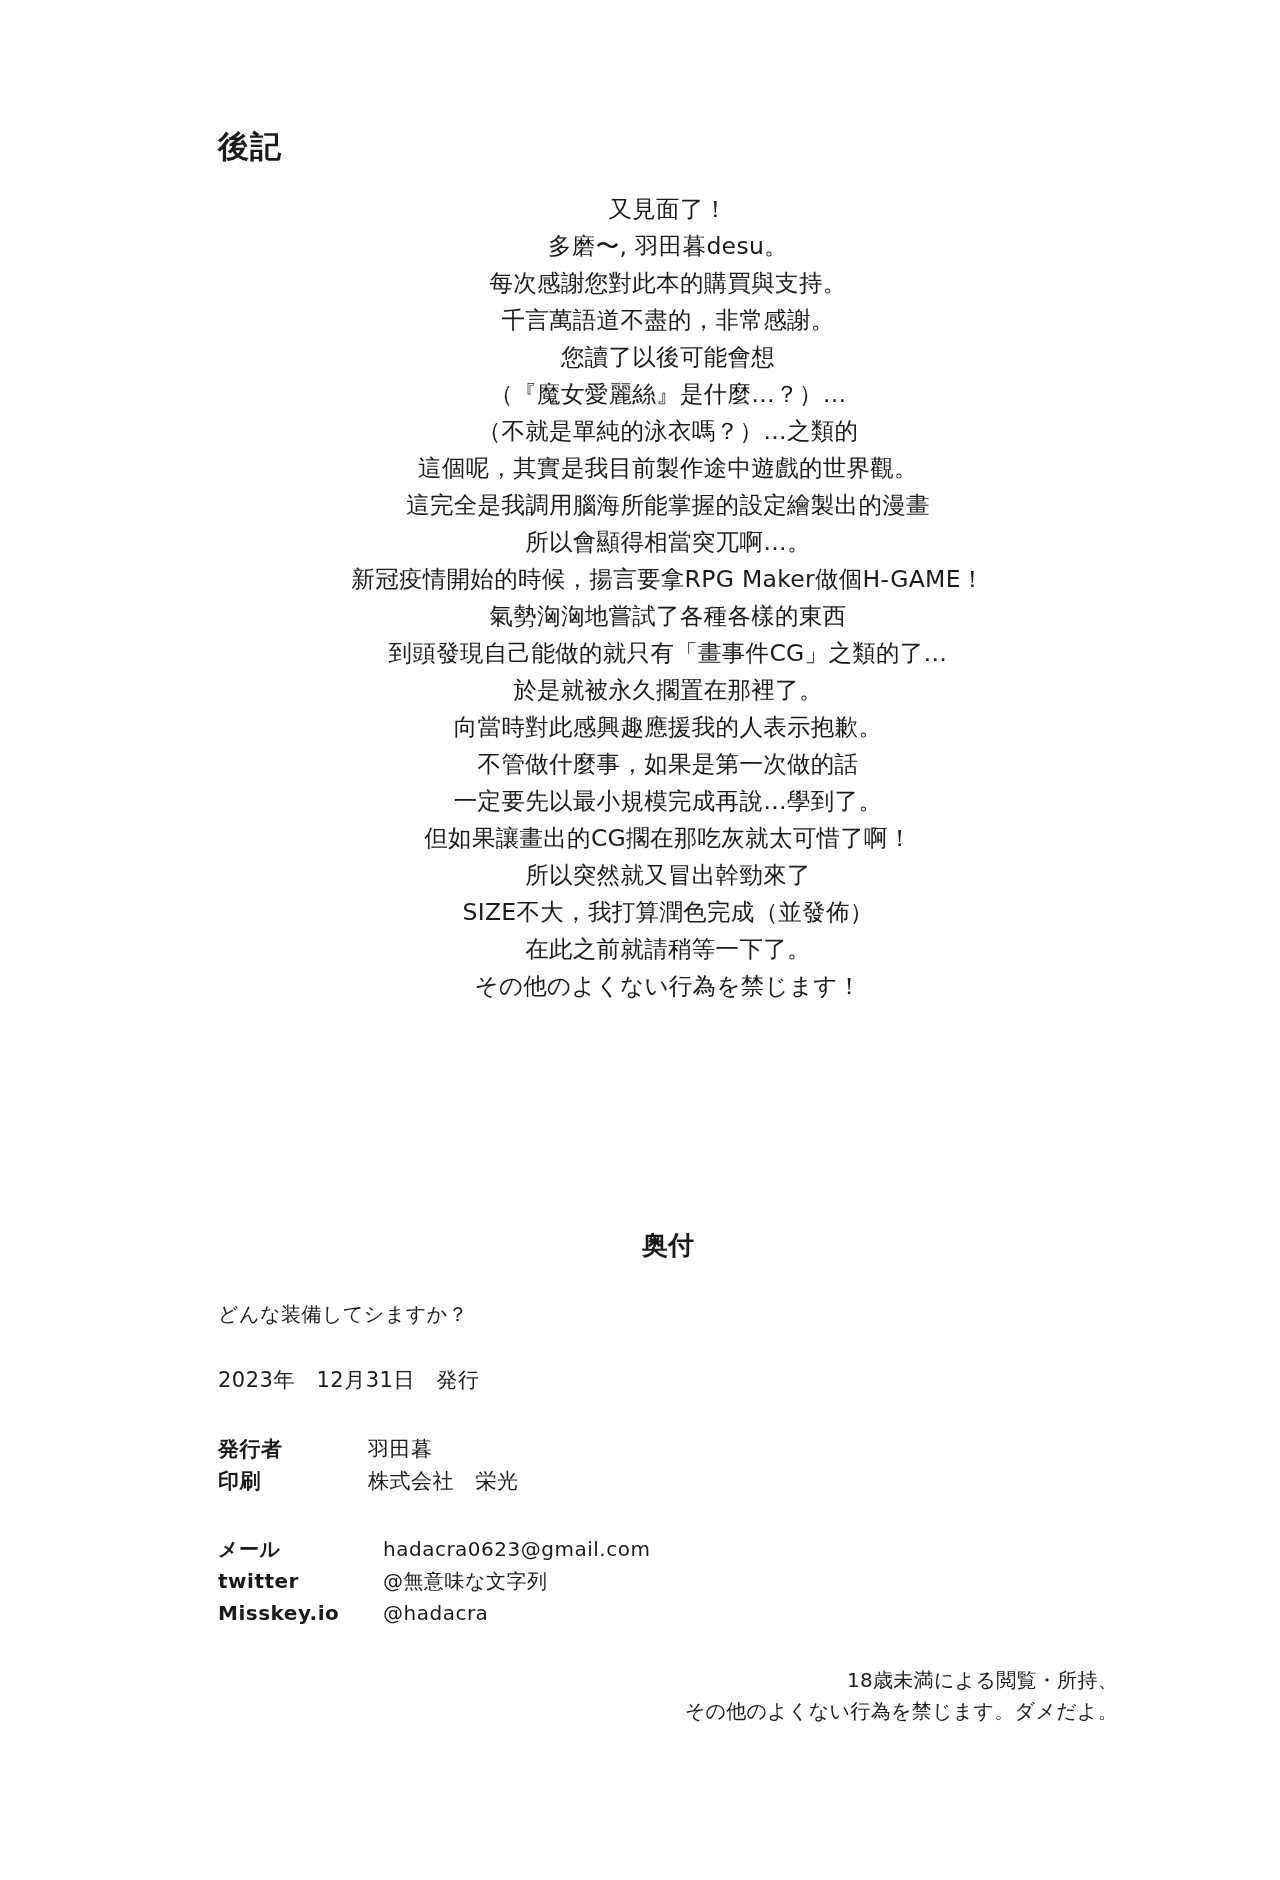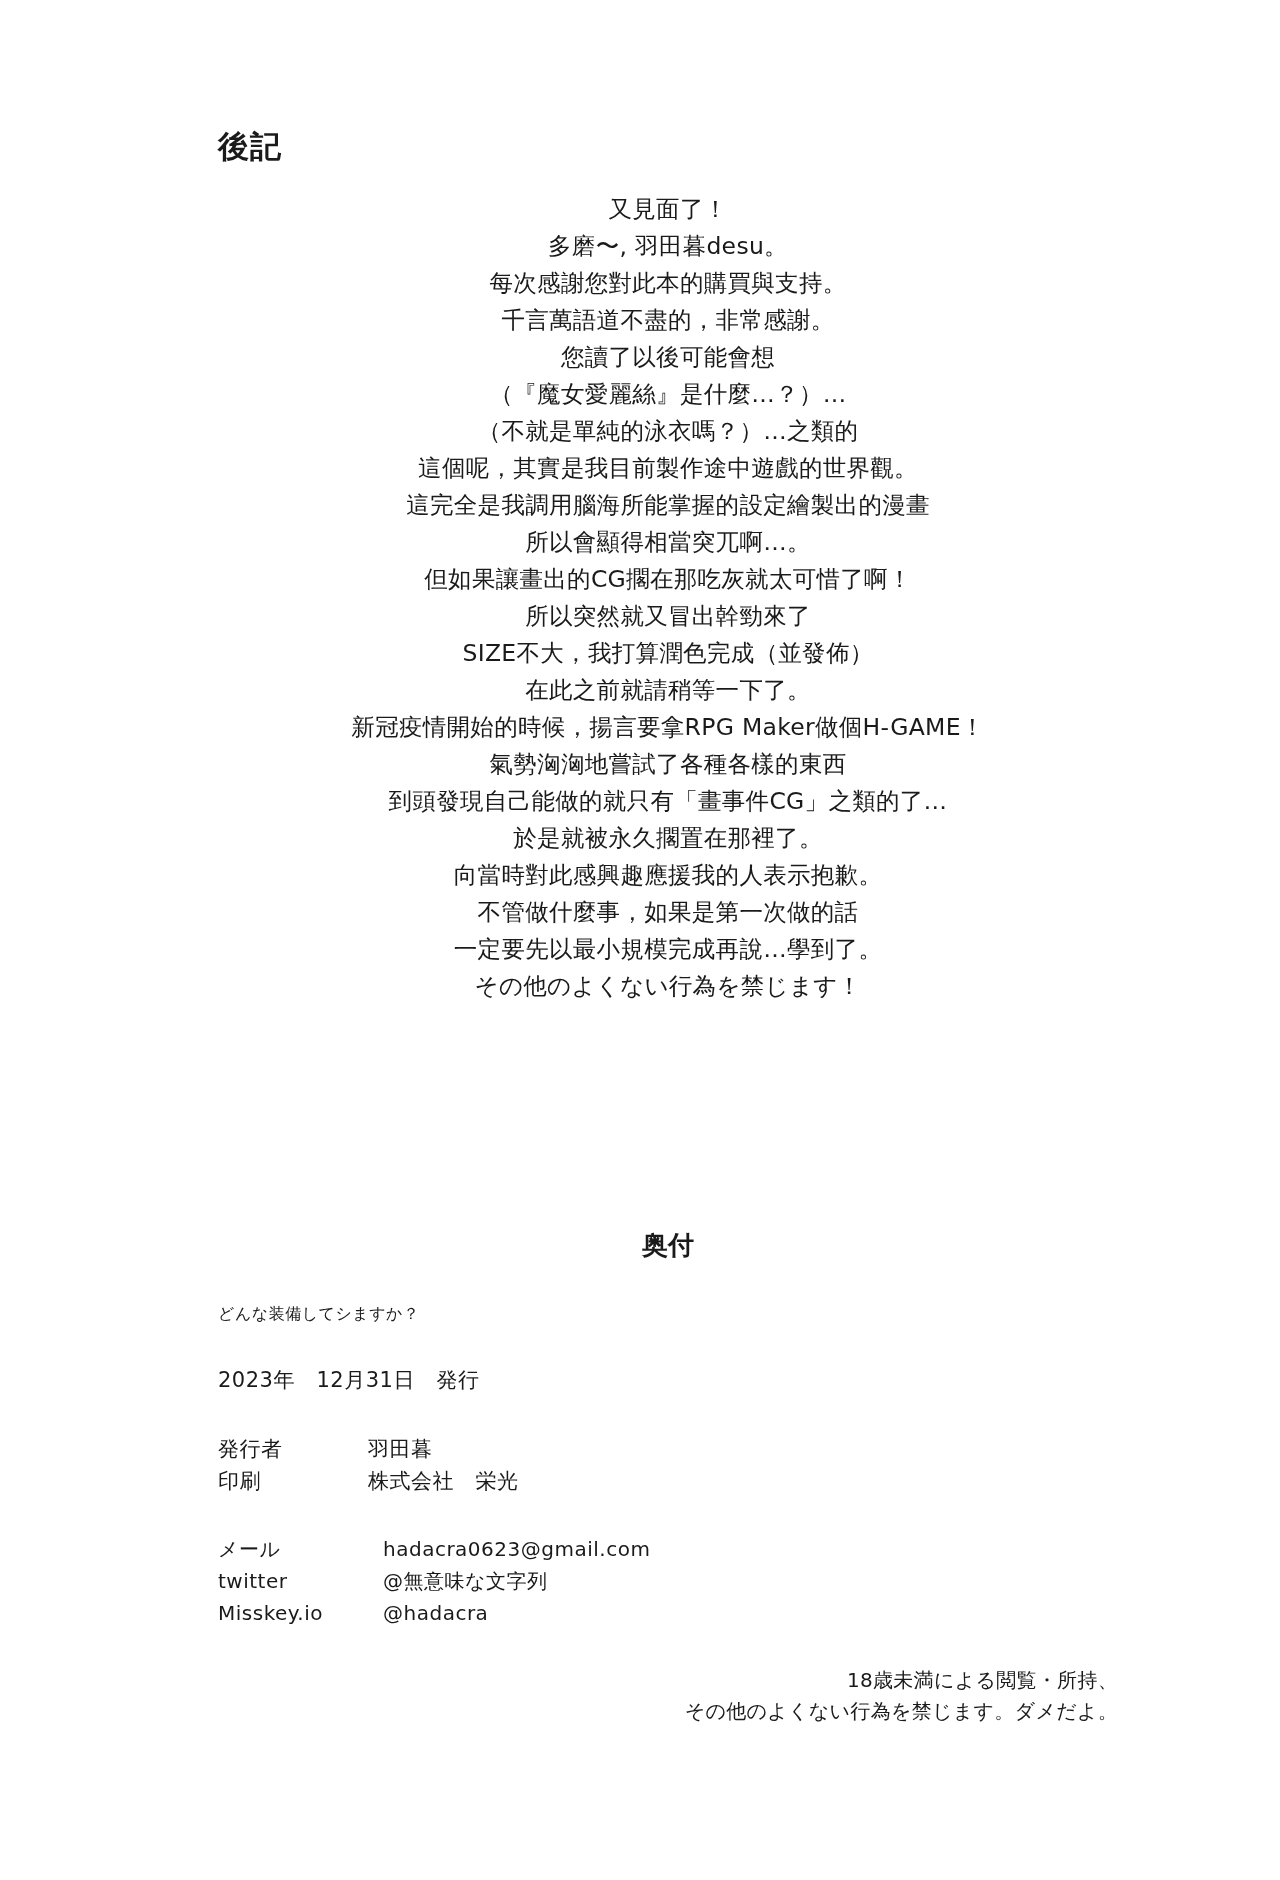--- a/index.html
+++ b/index.html
@@ -54,21 +54,21 @@
     width: 900px;
   }
   .colophon-title {
     font-size: 26px;
     font-weight: bold;
     margin: 0 0 38px 0;
     line-height: 1.2;
     text-align: center;
   }
   .colophon-work {
-    font-size: 16px;
+    font-size: 20px;
     line-height: 30px;
     margin: 0 0 36px 0;
     letter-spacing: 0.5px;
   }
   .colophon-date {
     font-size: 21px;
     line-height: 30px;
     margin: 0 0 38px 0;
     letter-spacing: 0.5px;
   }
@@ -79,20 +79,21 @@
   .kv-table td {
     font-size: 21px;
     line-height: 32px;
     padding: 0 0 0 0;
     vertical-align: top;
     letter-spacing: 0.5px;
   }
   .kv-table td.k {
     width: 140px;
     padding-right: 10px;
+    font-weight: bold;
   }
   .kv-table.contact td.k {
     width: 155px;
     margin-top: 32px;
   }
   .kv-table.contact td {
     font-size: 20px;
     line-height: 32px;
   }
   .notice {
@@ -121,33 +122,33 @@
     </div>
     <div class="para afterword-block">
       <div>您讀了以後可能會想
 （『魔女愛麗絲』是什麼…？）…
 （不就是單純的泳衣嗎？）…之類的
 這個呢，其實是我目前製作途中遊戲的世界觀。
 這完全是我調用腦海所能掌握的設定繪製出的漫畫
 所以會顯得相當突兀啊…。</div>
     </div>
     <div class="para afterword-block">
-      <div>但如果讓畫出的CG擱在那吃灰就太可惜了啊！
-所以突然就又冒出幹勁來了
-SIZE不大，我打算潤色完成（並發佈）
-在此之前就請稍等一下了。</div>
-    </div>
-    <div class="para afterword-block">
       <div>新冠疫情開始的時候，揚言要拿RPG Maker做個H-GAME！
 氣勢洶洶地嘗試了各種各樣的東西
 到頭發現自己能做的就只有「畫事件CG」之類的了…
 於是就被永久擱置在那裡了。
 向當時對此感興趣應援我的人表示抱歉。
 不管做什麼事，如果是第一次做的話
 一定要先以最小規模完成再說…學到了。</div>
+    </div>
+    <div class="para afterword-block">
+      <div>但如果讓畫出的CG擱在那吃灰就太可惜了啊！
+所以突然就又冒出幹勁來了
+SIZE不大，我打算潤色完成（並發佈）
+在此之前就請稍等一下了。</div>
     </div>
     <div class="para afterword-block">
       <div>その他のよくない行為を禁じます！</div>
     </div>
   </div>
 
   <div class="colophon">
     <h2 class="colophon-title">奥付</h2>
 
     <div class="colophon-work">どんな装備してシますか？</div>

